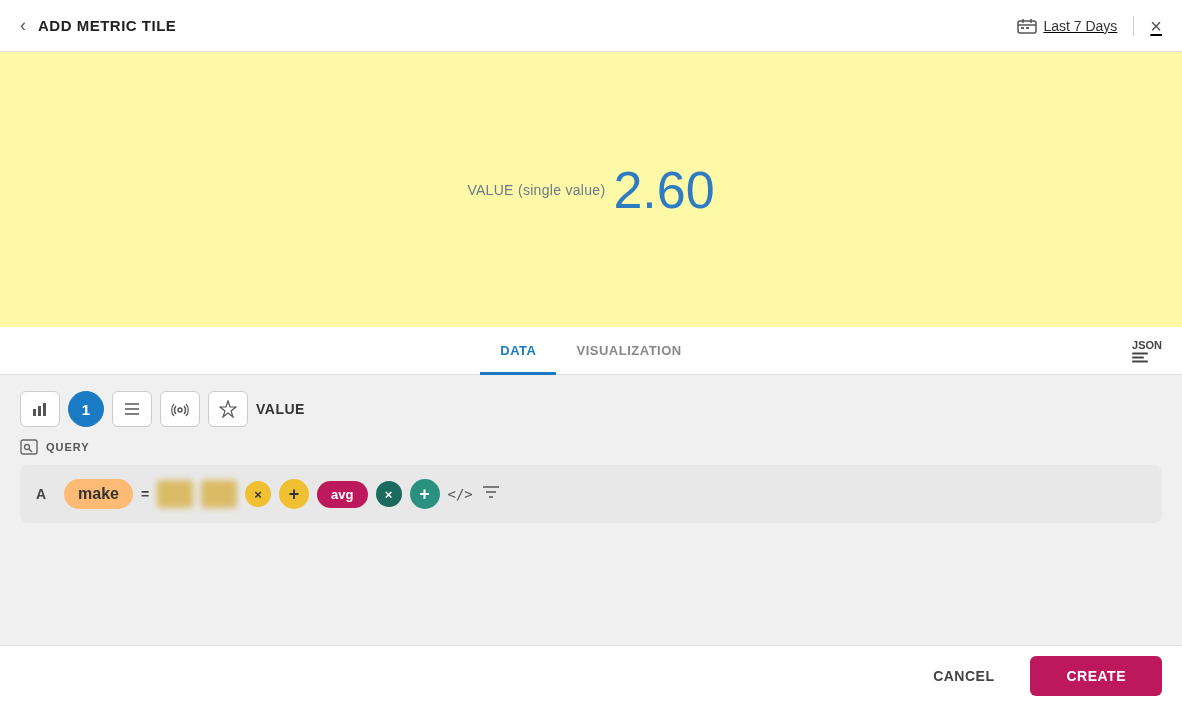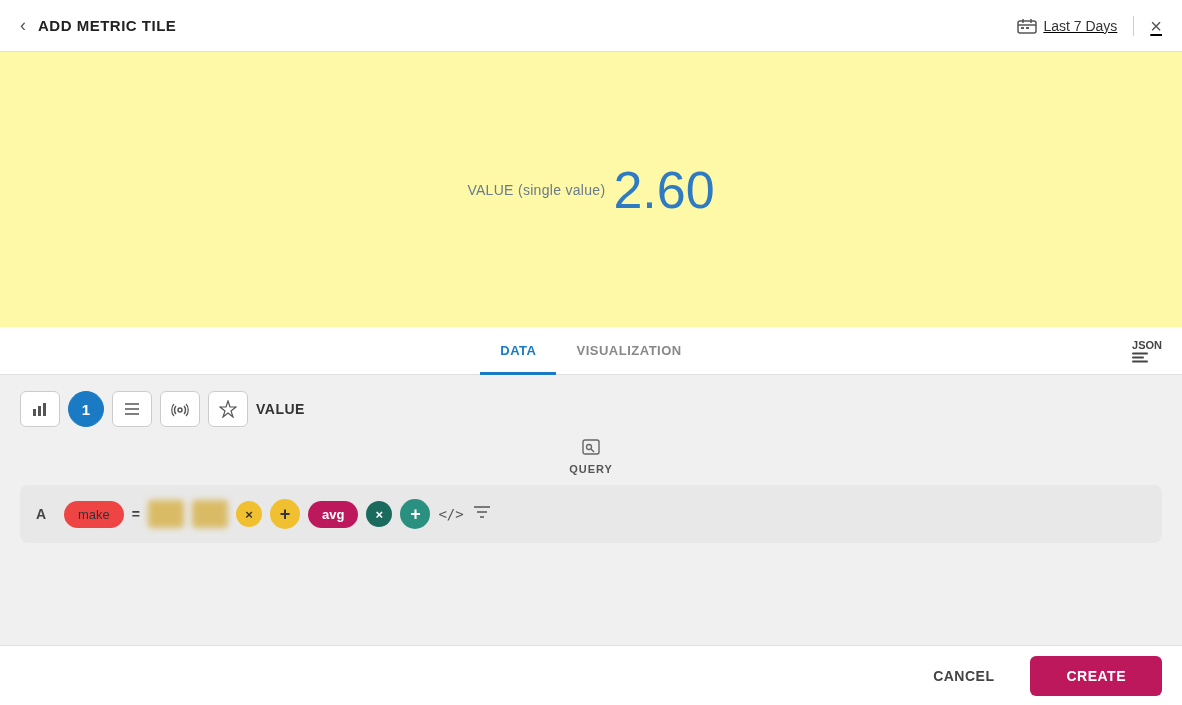--- a/index.html
+++ b/index.html
@@ -213,21 +213,20 @@
 
     
     .query-section {
       background: #f0f0f0;
     }
     .query-header {
       display: flex;
       align-items: center;
       gap: 8px;
       margin-bottom: 10px;
-      flex-direction: column;
     }
     .query-icon {
       font-size: 16px;
       color: #555;
     }
     .query-label {
       font-size: 11px;
       font-weight: 700;
       color: #555;
       letter-spacing: 1px;
@@ -255,26 +254,26 @@
     .pill-teal {
       background: #2a8fa0;
       color: #fff;
       border-radius: 20px;
       padding: 6px 14px;
       font-size: 13px;
       font-weight: 500;
       cursor: pointer;
     }
     .pill-yellow {
-      background: #ef4444;
+      background: #fdba74;
       color: #333;
       border-radius: 20px;
       padding: 6px 14px;
-      font-size: 13px;
-      font-weight: 400;
+      font-size: 16px;
+      font-weight: 700;
       cursor: pointer;
     }
     .op-equals {
       font-size: 14px;
       font-weight: 600;
       color: #444;
     }
 
     
     .blurred-box {

